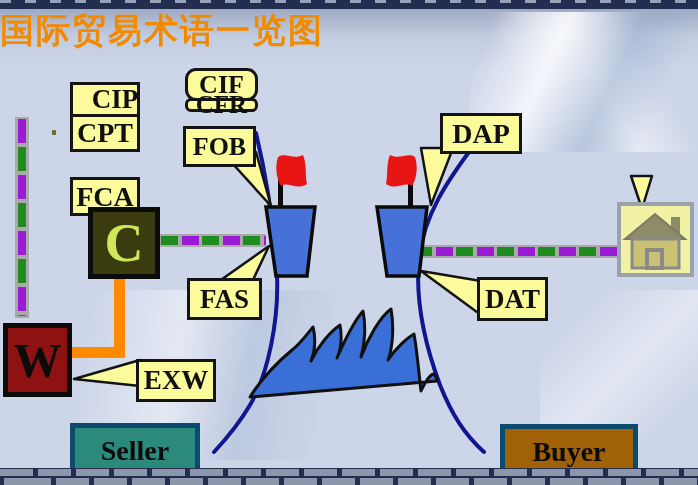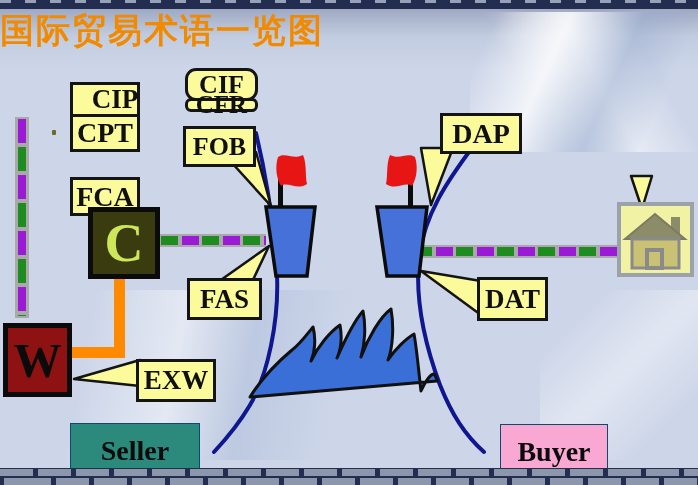--- a/index.html
+++ b/index.html
@@ -41,21 +41,21 @@
     display:flex;align-items:center;justify-content:center;
     font-weight:bold;color:#101010;box-sizing:border-box;
     font-family:"Liberation Serif",serif;}
   .lbl.sans{font-family:"Liberation Sans",sans-serif;}
 
   
   .node{position:absolute;display:flex;align-items:center;justify-content:center;
     box-sizing:border-box;border:5px solid #0b0b0b;font-weight:bold;
     font-family:"Liberation Serif",serif;}
   .party{position:absolute;display:flex;align-items:center;justify-content:center;
-    box-sizing:border-box;border:1px solid #0c4a6e;font-weight:bold;font-size:28px;color:#0b0b0b;
+    box-sizing:border-box;border:5px solid #0c4a6e;font-weight:bold;font-size:28px;color:#0b0b0b;
     font-family:"Liberation Serif",serif;}
 
   
   .dline{position:absolute;background:#a9a9a9;}
   .dline .dash{position:absolute;}
   .dline.h .dash{top:2px;bottom:2px;left:0;right:0;
     background:repeating-linear-gradient(90deg,#a9a9a9 0 3px,#1f8c1f 3px 20px,#a9a9a9 20px 24px,#9b1ad6 24px 41px);}
   .dline.v .dash{left:3px;right:3px;top:2px;bottom:2px;
     background:repeating-linear-gradient(180deg,#9b1ad6 0 24px,#a9a9a9 24px 28px,#1f8c1f 28px 52px,#a9a9a9 52px 56px);}
 
@@ -164,20 +164,20 @@
   <div class="house-box">
     <svg width="69" height="67" viewBox="0 0 69 67">
       <rect x="50" y="11" width="9" height="17" fill="#8C8C68"></rect>
       <polygon points="4,33 34,8 64,33" fill="#8C8C68" stroke="#7b7b66" stroke-width="2"></polygon>
       <rect x="11" y="33" width="47" height="29" fill="#C9C173" stroke="#8a8a8a" stroke-width="3"></rect>
       <rect x="26" y="44" width="15" height="18" fill="#C9C173" stroke="#8a8a8a" stroke-width="4"></rect>
     </svg>
   </div>
 
   <div class="party" style="left:70px;top:423px;width:130px;height:55px;background:#2B8A7C;">Seller</div>
-  <div class="party" style="left:500px;top:424px;width:108px;height:55px;background:#f9a8d4;">Buyer</div>
+  <div class="party" style="left:500px;top:424px;width:138px;height:55px;background:#a16207;">Buyer</div>
 
   <div class="strip-bottom">
     <div class="row1"></div>
       <div class="row2"></div>
   </div>
 
 </div>
 
 </body></html>

